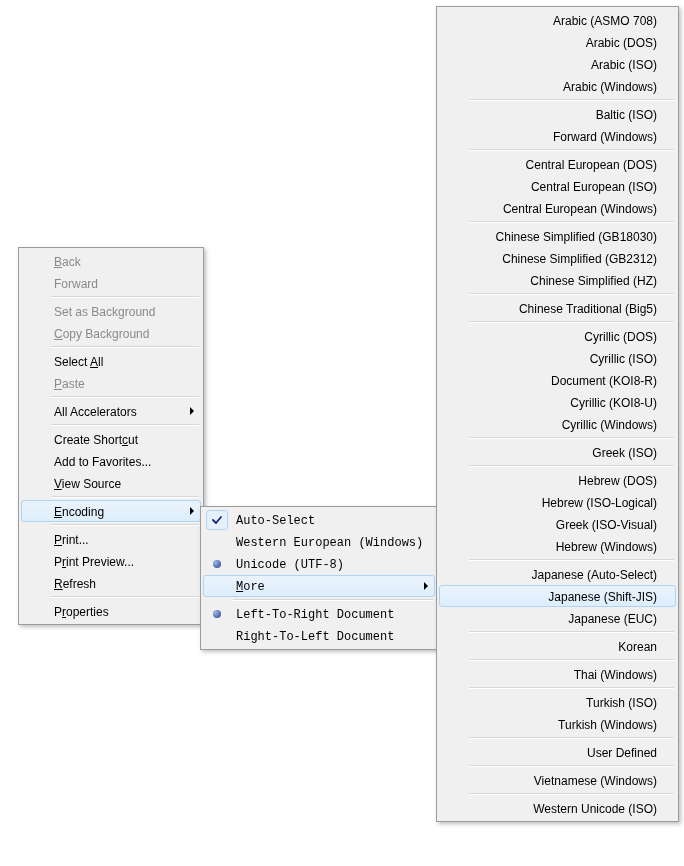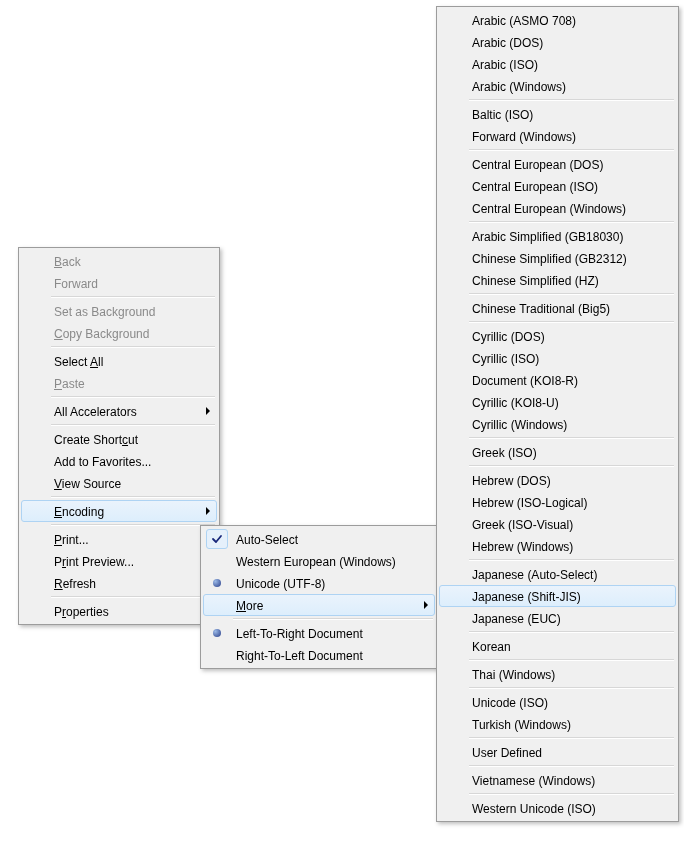--- a/index.html
+++ b/index.html
@@ -93,23 +93,23 @@
   }
   .menu .radio .dot {
     width: 8px;
     height: 8px;
     border-radius: 50%;
     background: radial-gradient(circle at 30% 30%, #9bb9e6, #2a3f8a);
   }
   u { text-decoration: underline; }
 
   
-  #menu1 { left: 18px; top: 247px; width: 202px; }
-  #menu2 { left: 200px; top: 525px; width: 238px; }
-  #menu3 { left: 436px; top: 6px;   width: 243px; }
+  #menu1 { left: 18px; top: 247px; width: 186px; }
+  #menu2 { left: 200px; top: 506px; width: 238px; font-family: Liberation Mono, monospace; }
+  #menu3 { left: 436px; top: 6px;   width: 243px; text-align: right; }
 </style>
 </head>
 <body>
 
 <div id="menu1" class="menu">
     <div class="gutter"></div>
     <div class="item disabled"><span><u>B</u>ack</span></div>
     <div class="item disabled"><span>Forward</span></div>
     <div class="sep"></div>
     <div class="item disabled"><span>Set as Background</span></div>
@@ -157,21 +157,21 @@
     <div class="item"><span>Arabic (ISO)</span></div>
     <div class="item"><span>Arabic (Windows)</span></div>
     <div class="sep"></div>
     <div class="item"><span>Baltic (ISO)</span></div>
     <div class="item"><span>Forward (Windows)</span></div>
     <div class="sep"></div>
     <div class="item"><span>Central European (DOS)</span></div>
     <div class="item"><span>Central European (ISO)</span></div>
     <div class="item"><span>Central European (Windows)</span></div>
     <div class="sep"></div>
-    <div class="item"><span>Arabic Simplified (GB18030)</span></div>
+    <div class="item"><span>Chinese Simplified (GB18030)</span></div>
     <div class="item"><span>Chinese Simplified (GB2312)</span></div>
     <div class="item"><span>Chinese Simplified (HZ)</span></div>
     <div class="sep"></div>
     <div class="item"><span>Chinese Traditional (Big5)</span></div>
     <div class="sep"></div>
     <div class="item"><span>Cyrillic (DOS)</span></div>
     <div class="item"><span>Cyrillic (ISO)</span></div>
     <div class="item"><span>Document (KOI8-R)</span></div>
     <div class="item"><span>Cyrillic (KOI8-U)</span></div>
     <div class="item"><span>Cyrillic (Windows)</span></div>
@@ -184,21 +184,21 @@
     <div class="item"><span>Hebrew (Windows)</span></div>
     <div class="sep"></div>
     <div class="item"><span>Japanese (Auto-Select)</span></div>
     <div class="item highlight"><span>Japanese (Shift-JIS)</span></div>
     <div class="item"><span>Japanese (EUC)</span></div>
     <div class="sep"></div>
     <div class="item"><span>Korean</span></div>
     <div class="sep"></div>
     <div class="item"><span>Thai (Windows)</span></div>
     <div class="sep"></div>
-    <div class="item"><span>Unicode (ISO)</span></div>
+    <div class="item"><span>Turkish (ISO)</span></div>
     <div class="item"><span>Turkish (Windows)</span></div>
     <div class="sep"></div>
     <div class="item"><span>User Defined</span></div>
     <div class="sep"></div>
     <div class="item"><span>Vietnamese (Windows)</span></div>
     <div class="sep"></div>
     <div class="item"><span>Western Unicode (ISO)</span></div>
   </div>
 
 </body></html>

